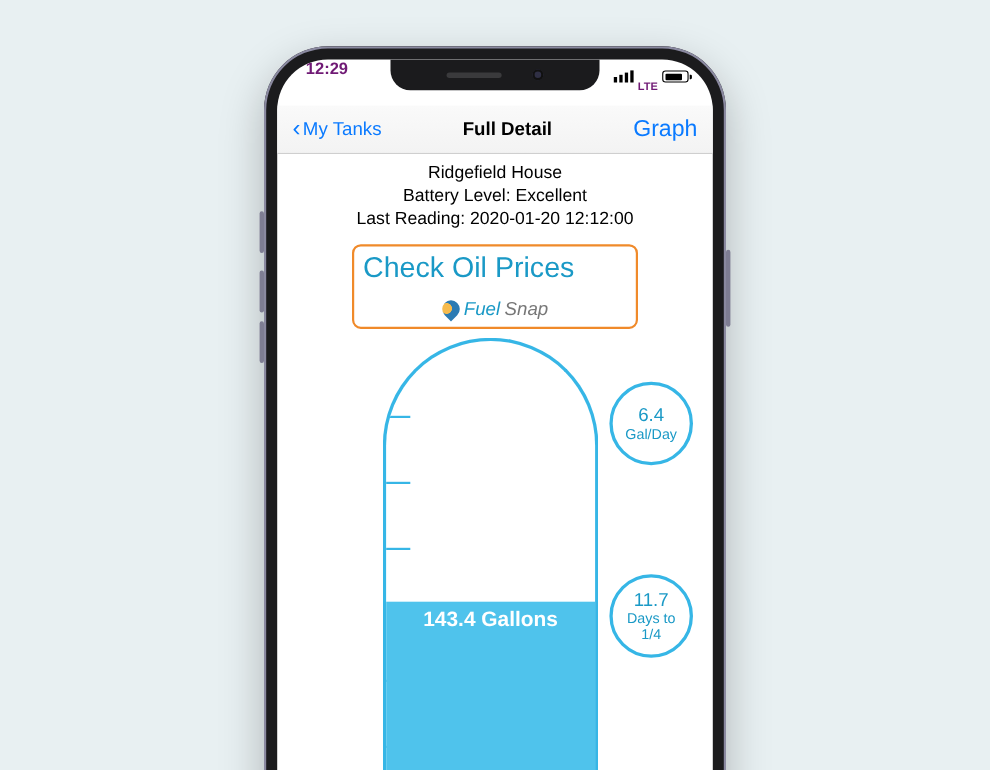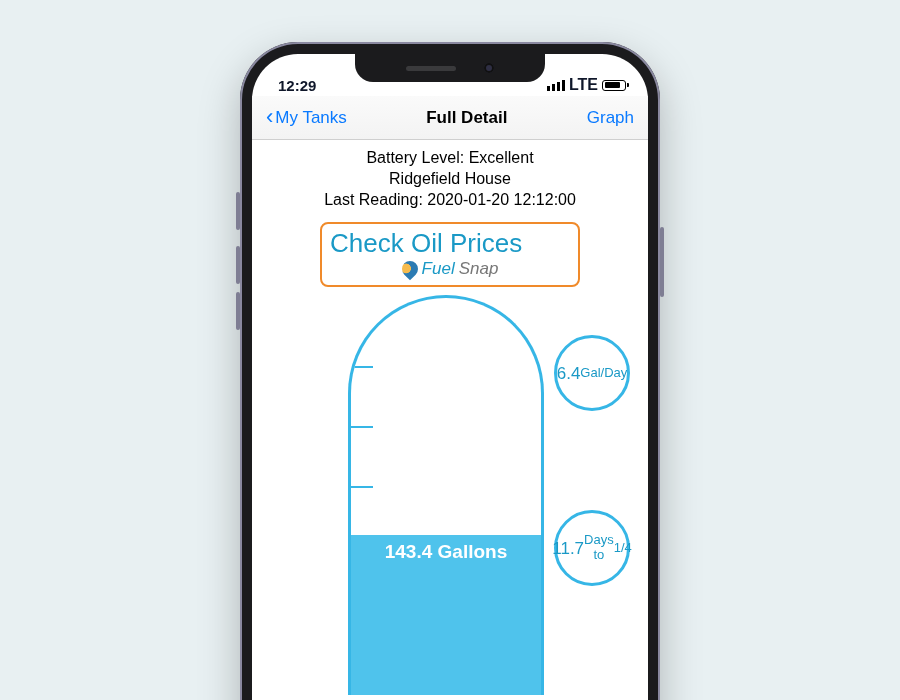--- a/index.html
+++ b/index.html
@@ -43,57 +43,57 @@
     background: #1b1b1d;
     border-bottom-left-radius: 18px;
     border-bottom-right-radius: 18px;
     z-index: 10;
     display:flex; align-items:center; justify-content:center; gap:28px;
   }
   .notch .speaker { width:50px; height:5px; background:#3a3a3c; border-radius:3px; }
   .notch .cam { width:10px; height:10px; border-radius:50%; background:#2f2f44; box-shadow: inset 0 0 0 2px #111; }
   .status {
     height: 42px;
-    display: flex; align-items: flex-end; justify-content: space-between;
+    display: flex; align-items: flex-start; justify-content: space-between;
     padding: 0 22px 2px 26px;
-    font-size: 15px; font-weight: 600; color:#0f172a;
+    font-size: 15px; font-weight: 600; color:#701a75;
   }
   .status .right { display:flex; align-items:center; gap:4px; }
   .bars { display:flex; gap:2px; align-items:flex-end; }
   .bars span { width:3px; background:#000; display:block; }
   .bars span:nth-child(1){height:5px} .bars span:nth-child(2){height:7px}
   .bars span:nth-child(3){height:9px} .bars span:nth-child(4){height:11px}
-  .lte { font-size:16px; font-weight:700; }
+  .lte { font-size:10px; font-weight:700;margin-top:20px; }
   .batt { width:24px; height:11px; border:1.5px solid #000; border-radius:3px; position:relative; }
   .batt::after { content:""; position:absolute; right:-4px; top:2.5px; width:2.5px; height:4px; background:#000; border-radius:0 1px 1px 0;}
   .batt-fill { position:absolute; left:1.5px; top:1.5px; bottom:1.5px; width:70%; background:#000; border-radius:1px;}
   .nav {
     height: 44px;
     border-bottom: 1px solid #cfcfcf;
     background: linear-gradient(#fafafa,#f3f3f3);
     display:flex; align-items:center; justify-content:space-between;
     padding: 0 14px;
   }
   .nav .back {
     color:#0a7aff; font-size:17px; display:flex; align-items:center; gap:2px;
   }
   .chev { font-size:22px; line-height:1; transform: translateY(-1px); }
   .nav .title { font-size:17px; font-weight:600; color:#000; }
-  .nav .action { color:#0a7aff; font-size:17px; }
+  .nav .action { color:#0a7aff; font-size:21px; }
   .info { text-align:center; padding: 8px 10px 6px; font-size:16px; color:#000; line-height:1.3;}
   .promo {
     margin: 6px auto 8px;
     width: 260px;
     border: 2.5px solid #f08a2a;
     border-radius: 8px;
     text-align:left;
     padding: 4px 8px 6px;
   }
   .promo .big { color:#1a99c6; font-size:26px; font-weight:400; }
-  .promo .brand { display:flex; align-items:center; justify-content:center; gap:4px; margin-top:0px; }
+  .promo .brand { display:flex; align-items:center; justify-content:center; gap:4px; margin-top:12px; }
   .promo .brand .drop {
     width:16px; height:16px; border-radius:50% 50% 50% 0;
     background: radial-gradient(circle at 35% 30%, #f6bb4e 30%, #2c7bb3 34%);
     transform: rotate(-45deg);
   }
   .promo .brand .fs1 { color:#1a99c6; font-style:italic; font-size:17px; }
   .promo .brand .fs2 { color:#777; font-style:italic; font-size:17px; }
 
   .gauge-area { position:relative; height: 420px; }
   .tick-labels { position:absolute; left:22px; top:46px; font-size:16px; font-weight:600; color:#000; }
@@ -114,21 +114,21 @@
     height: 160px;
     background:#4fc3ec;
     display:flex; align-items:flex-start; justify-content:center;
     color:#fff; font-size:19px; font-weight:600; padding-top:6px;
   }
   .ticks { position:absolute; left:0; top:68px; }
   .ticks span { display:block; width:22px; height:2px; background:#36b6e6; margin-bottom:58px; }
   .bubble {
     position:absolute; right:18px;
     width:76px; height:76px; border:3px solid #36b6e6; border-radius:50%;
-    display:flex; align-items:center; justify-content:center;
+    display:flex; flex-direction:column; align-items:center; justify-content:center;
     color:#1a99c6; font-size:13px; text-align:center; line-height:1.15;
   }
   .bubble .num { font-size:17px; font-weight:500; }
   .b1 { top: 40px; }
   .b2 { top: 215px; }
 </style>
 </head>
 <body>
 
 <div class="phone">
@@ -157,22 +157,22 @@
     <div class="nav">
       <div class="back">
         <span class="chev">‹</span>
         <span>My Tanks</span>
       </div>
       <div class="title">Full Detail</div>
       <div class="action">Graph</div>
     </div>
 
     <div class="info">
+      <div>Ridgefield House</div>
       <div>Battery Level: Excellent</div>
-      <div>Ridgefield House</div>
       <div>Last Reading: 2020-01-20 12:12:00</div>
     </div>
 
     <div class="promo">
       <div class="big">Check Oil Prices</div>
       <div class="brand">
         <span class="drop"></span>
         <span class="fs1">Fuel</span>
           <span class="fs2">Snap</span>
       </div>

